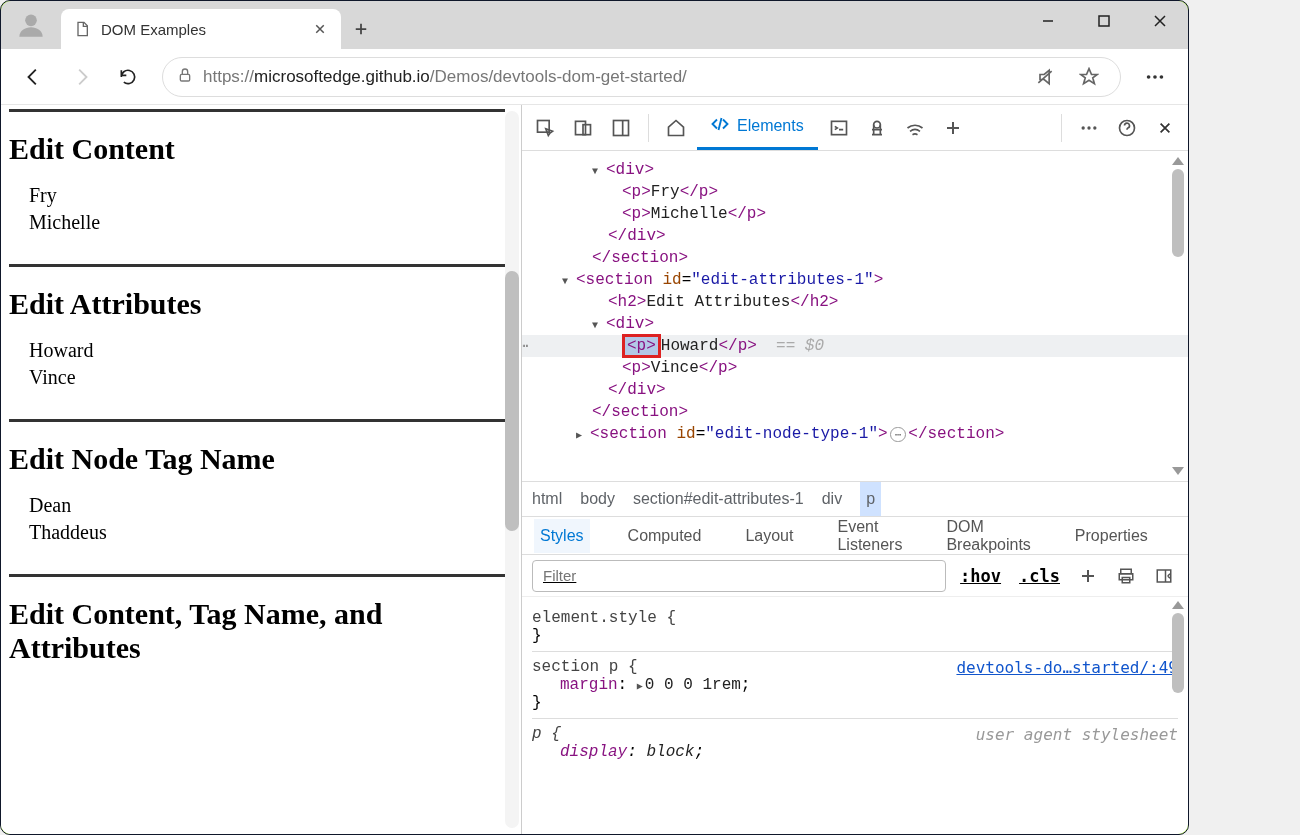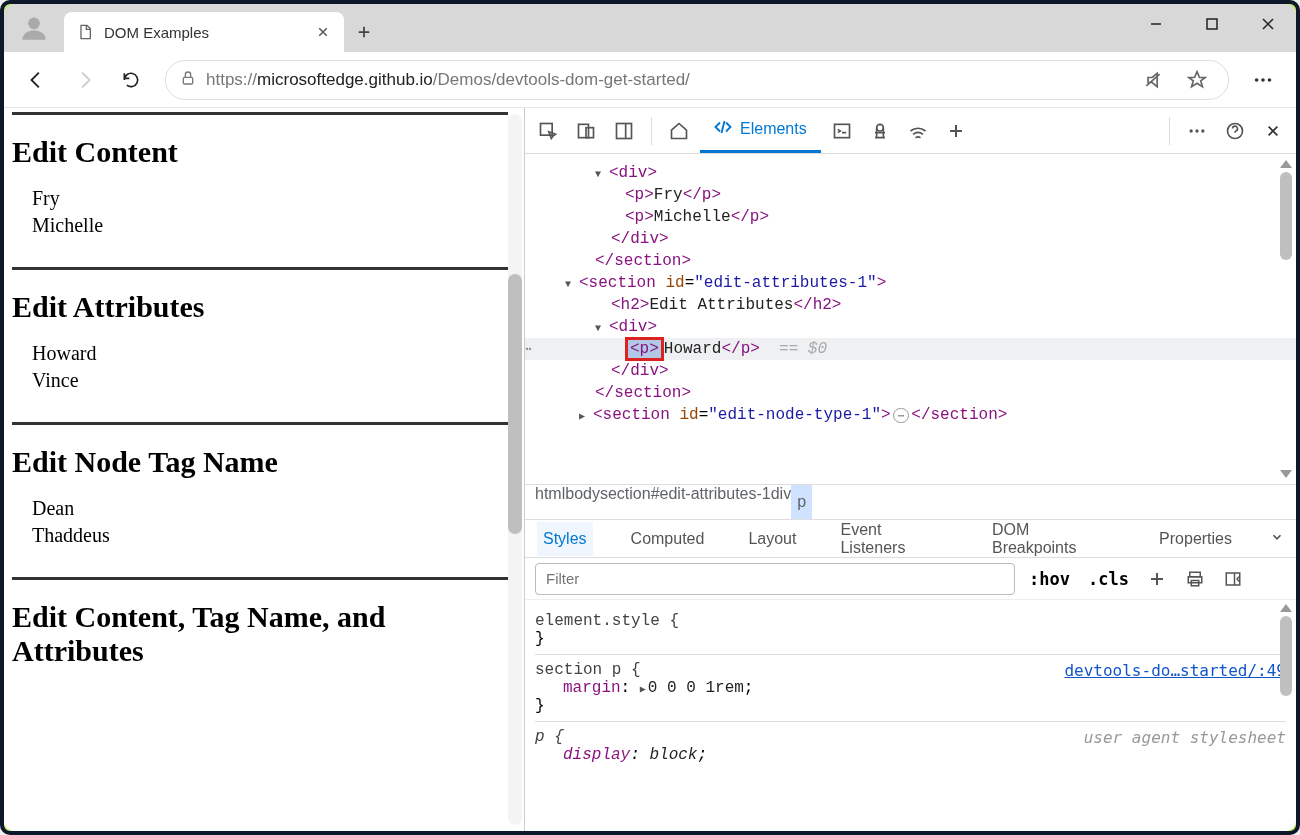--- a/index.html
+++ b/index.html
@@ -1,18 +1,18 @@
 <!DOCTYPE html>
 <html><head>
 <meta charset="utf-8">
 <style>
   * { box-sizing: border-box; margin: 0; padding: 0; }
   body { font-family: "Segoe UI", Arial, sans-serif; font-size: 14px; background: #f0f0f0; overflow: hidden; }
   
-  .window { width: 1300px; height: 835px; background: #bef264; border: 4px solid #0f172a; border-radius: 10px; display: flex; flex-direction: column; }
+  .window { width: 1189px; height: 835px; background: #bef264; border: 1px solid #0f172a; border-radius: 10px; display: flex; flex-direction: column; }
   
   
   .titlebar { height: 48px; background: #d8d8d8; display: flex; align-items: flex-end; border-radius: 10px 10px 0 0; }
   .profile { width: 40px; height: 40px; margin: 4px 10px; display:flex; align-items:center; justify-content:center;}
   .profile svg { width: 28px; height: 28px; }
   .tab { background: #fff; height: 40px; border-radius: 8px 8px 0 0; display: flex; align-items: center; padding: 0 12px; gap: 10px; min-width: 280px; margin-top: 8px;}
   .tab .page-icon { width:18px; height:18px; display:flex; align-items:center; justify-content:center;}
   .tab-title { font-size: 15px; color: #333; flex:1;}
   .tab-close { width:18px; height:18px; display:flex; align-items:center; justify-content:center; color:#555;}
   .new-tab { width: 40px; height:40px; display:flex; align-items:center; justify-content:center; color:#444; font-size:20px;}
@@ -73,32 +73,32 @@
   .comment { color:#aaa; font-style:italic;}
   .indent { display:inline-block; }
   .red-focus { border: 3px solid #d22; padding: 0px 2px; background: rgba(120,160,220,0.5);}
   .pill { display:inline-block; border:1px solid #999; border-radius:10px; font-size:11px; padding:0 4px; color:#666; margin:0 2px;}
   .dom-scroll { position:absolute; right:4px; top:6px; width:12px; height:318px;}
   .dom-scroll::before { content:""; position:absolute; right:0; top:0; width:0;height:0; border-left:6px solid transparent; border-right:6px solid transparent; border-bottom:8px solid #999;}
   .dom-scroll::after { content:""; position:absolute; right:0; bottom:0; width:0;height:0; border-left:6px solid transparent; border-right:6px solid transparent; border-top:8px solid #999;}
   .dom-scroll .th { position:absolute; right:0; top:12px; width:12px; height:88px; background:#bfbfbf; border-radius:6px;}
   
   
-  .breadcrumb { height: 36px; border-top:1px solid #ddd; border-bottom:1px solid #ddd; display:flex; padding:0 10px; font-size:16px; color:#5f6368; font-family: "Segoe UI", Arial;}
+  .breadcrumb { height: 36px; border-top:1px solid #ddd; border-bottom:1px solid #ddd; display:flex; align-items:center; padding:0 10px; gap:18px; font-size:16px; color:#5f6368; font-family: "Segoe UI", Arial;}
   .breadcrumb .crumb { color:#5f6368;}
   .breadcrumb .crumb.sel { background:#cfe2ff; padding: 8px 6px;}
   
   
   .style-tabs { height:38px; border-bottom:1px solid #ddd; display:flex; align-items:center; gap: 32px; padding:0 12px; font-size:16px; color:#555;}
   .style-tab { padding:8px 6px; }
   .style-tab.active { color:#0078d4; background:#f0f6fd;}
   .chev { margin-left:auto; }
   
   
-  .filter-row { height:42px; display:flex; align-items:center; gap:10px; padding:6px 10px; border-bottom:1px solid #eee;}
+  .filter-row { height:42px; display:flex; align-items:center; gap:10px; padding:6px 10px; border-bottom:1px solid #eee;text-decoration:underline;}
   .filter-input { flex:1; height:32px; border:1px solid #bbb; border-radius:4px; padding:0 10px; font-size:15px; max-width: 480px;}
   .filter-btn { font-family: Consolas, monospace; font-size:17px; padding:2px 4px; font-weight:bold;}
   .filter-icon { width:28px; height:28px; display:flex; align-items:center; justify-content:center; color:#555;}
   
   
   .rules { flex:1; font-family: Consolas, "Courier New", monospace; font-size:16px; padding: 6px 10px; overflow:auto; position:relative;}
   .rule-block { border-top: 1px solid #ddd; padding: 6px 0;}
   .rule-block:first-child { border-top:none;}
   .selector { color:#444; }
   .prop { padding-left: 28px; }
@@ -317,20 +317,21 @@
         <div class="dom-tree">
           <div class="dom-line"><span class="indent" style="width:60px"></span><span class="arrow down"></span><span class="tag">&lt;div&gt;</span></div>
           <div class="dom-line"><span class="indent" style="width:90px"></span><span class="tag">&lt;p&gt;</span><span class="text">Fry</span><span class="tag">&lt;/p&gt;</span></div>
           <div class="dom-line"><span class="indent" style="width:90px"></span><span class="tag">&lt;p&gt;</span><span class="text">Michelle</span><span class="tag">&lt;/p&gt;</span></div>
           <div class="dom-line"><span class="indent" style="width:76px"></span><span class="tag">&lt;/div&gt;</span></div>
           <div class="dom-line"><span class="indent" style="width:60px"></span><span class="tag">&lt;/section&gt;</span></div>
           <div class="dom-line"><span class="indent" style="width:30px"></span><span class="arrow down"></span><span class="tag">&lt;section</span> <span class="attr-name">id</span>=<span class="attr-val">"<span>edit-attributes-1</span>"</span><span class="tag">&gt;</span></div>
           <div class="dom-line"><span class="indent" style="width:76px"></span><span class="tag">&lt;h2&gt;</span><span class="text">Edit Attributes</span><span class="tag">&lt;/h2&gt;</span></div>
           <div class="dom-line"><span class="indent" style="width:60px"></span><span class="arrow down"></span><span class="tag">&lt;div&gt;</span></div>
           <div class="dom-line selected"><span class="indent" style="width:90px"></span><span class="tag"><span class="red-focus">&lt;p&gt;</span></span><span class="text">Howard</span><span class="tag">&lt;/p&gt;</span>&nbsp;&nbsp;<span class="comment">== $0</span></div>
+          <div class="dom-line"><span class="indent" style="width:90px"></span><span class="tag">&lt;p&gt;</span><span class="text">Vince</span><span class="tag">&lt;/p&gt;</span></div>
           <div class="dom-line"><span class="indent" style="width:76px"></span><span class="tag">&lt;/div&gt;</span></div>
           <div class="dom-line"><span class="indent" style="width:60px"></span><span class="tag">&lt;/section&gt;</span></div>
           <div class="dom-line"><span class="indent" style="width:44px"></span><span class="arrow right"></span><span class="tag">&lt;section</span> <span class="attr-name">id</span>=<span class="attr-val">"<span>edit-node-type-1</span>"</span><span class="tag">&gt;</span><span class="pill">⋯</span><span class="tag">&lt;/section&gt;</span></div>
           <div class="dom-scroll">
               <div class="th"></div>
             </div>
         </div>
 
         <div class="breadcrumb">
           <span class="crumb">html</span>

